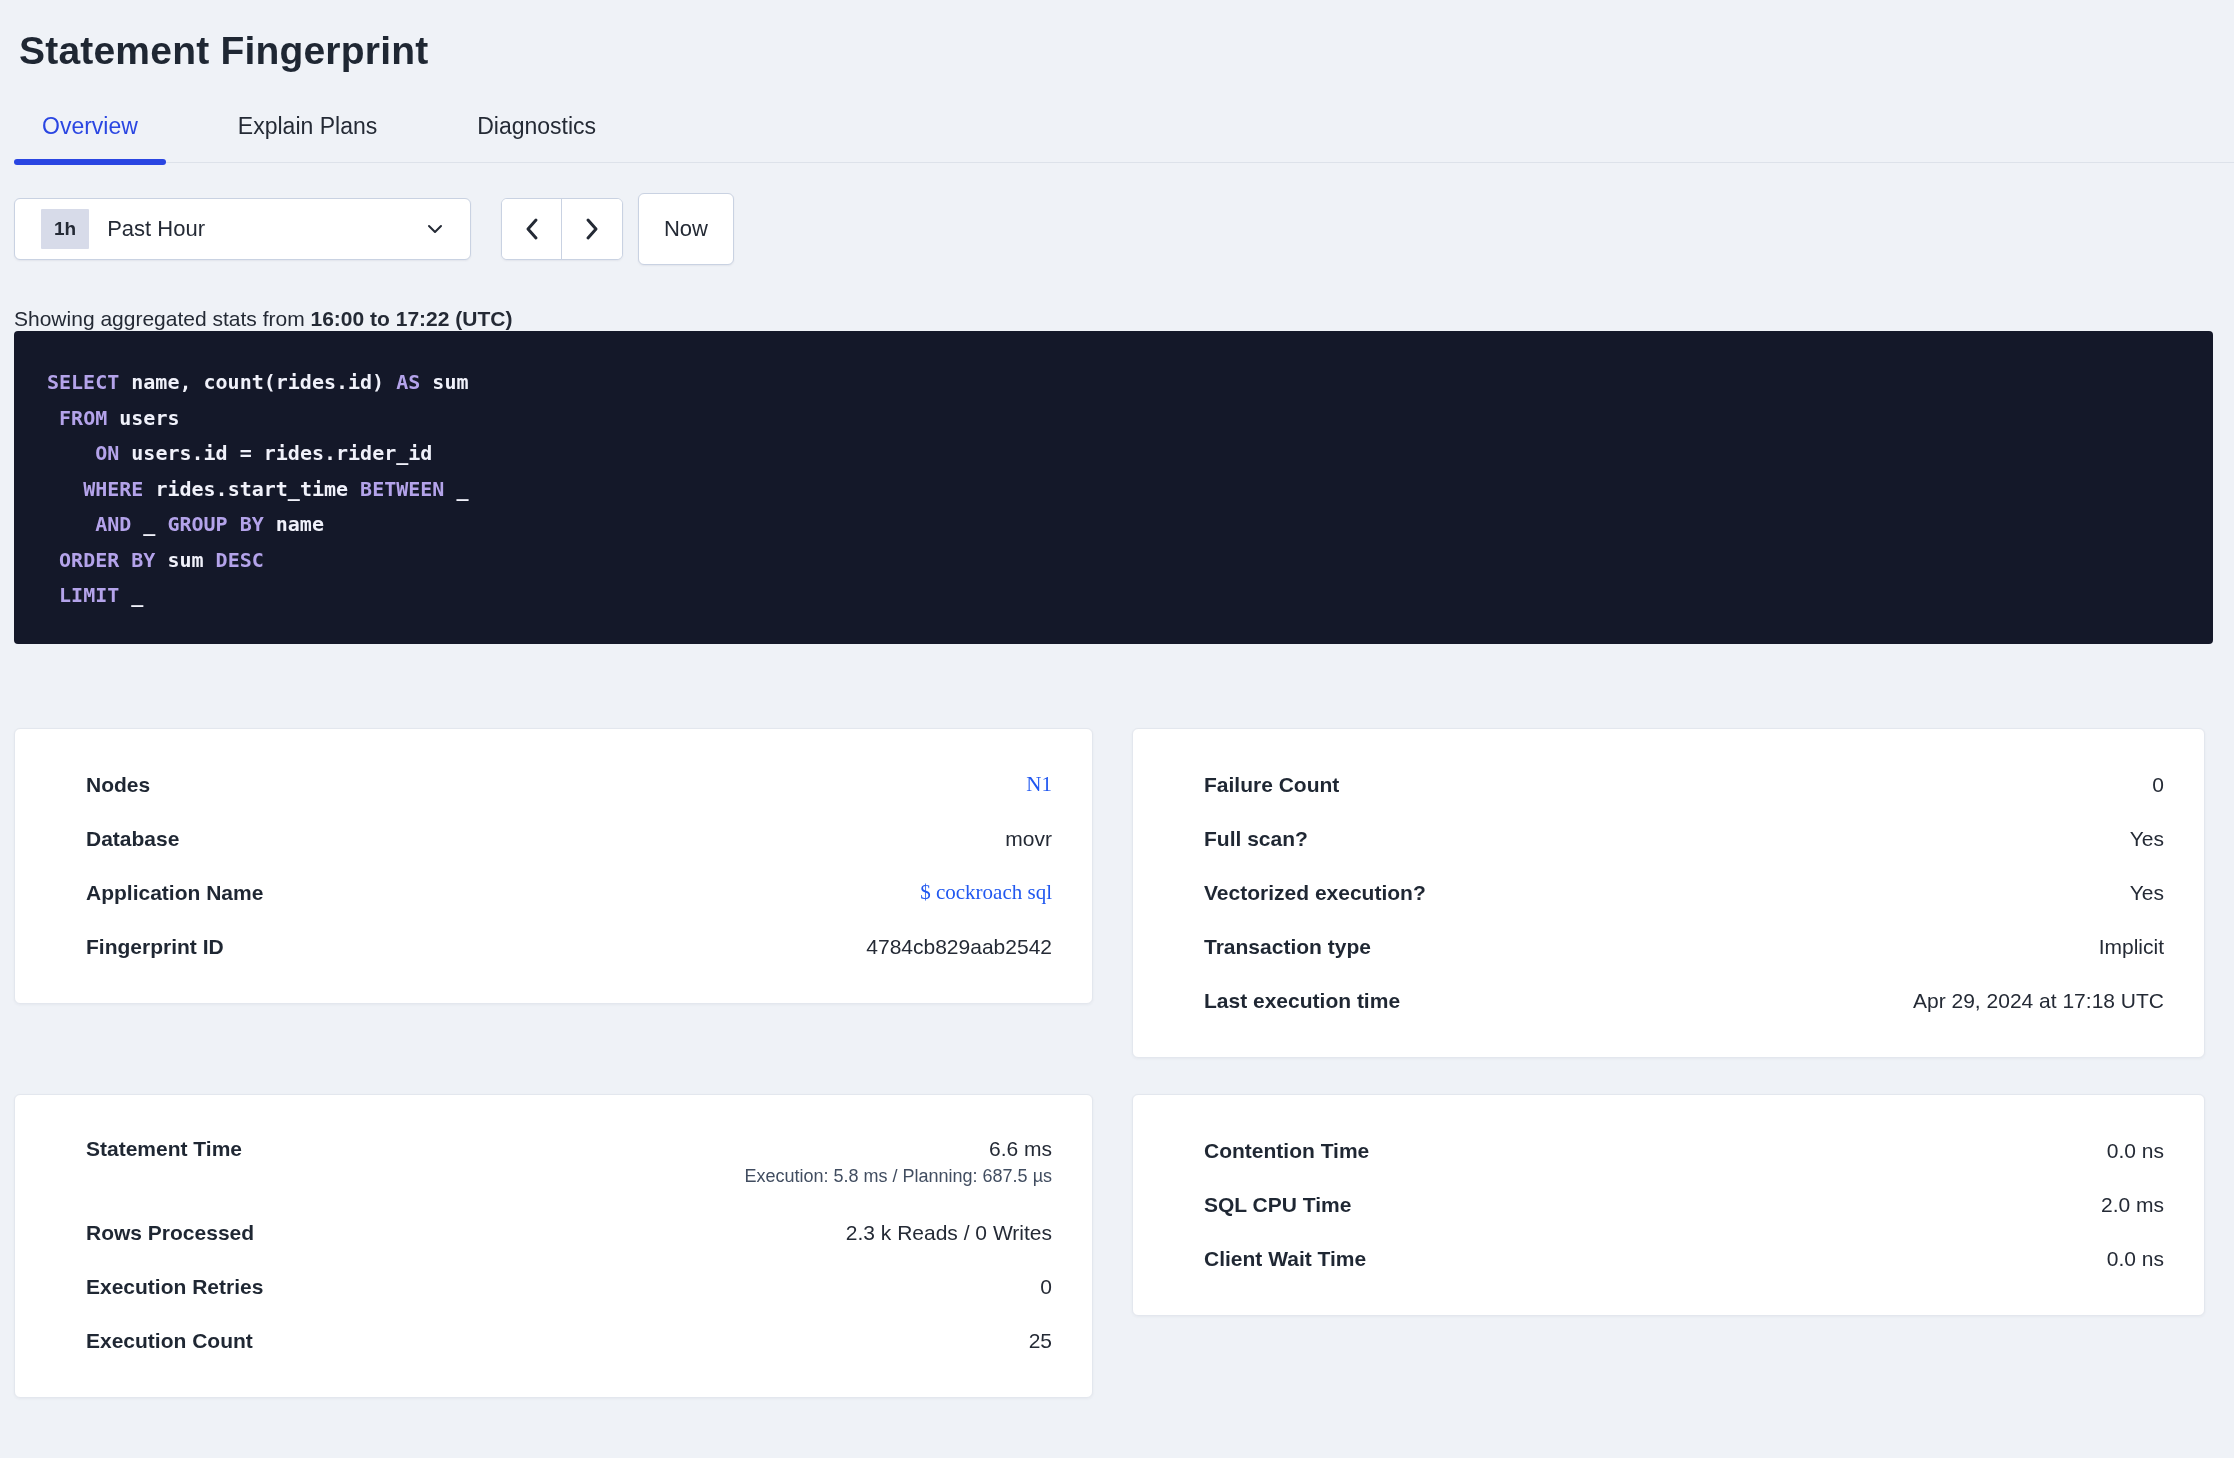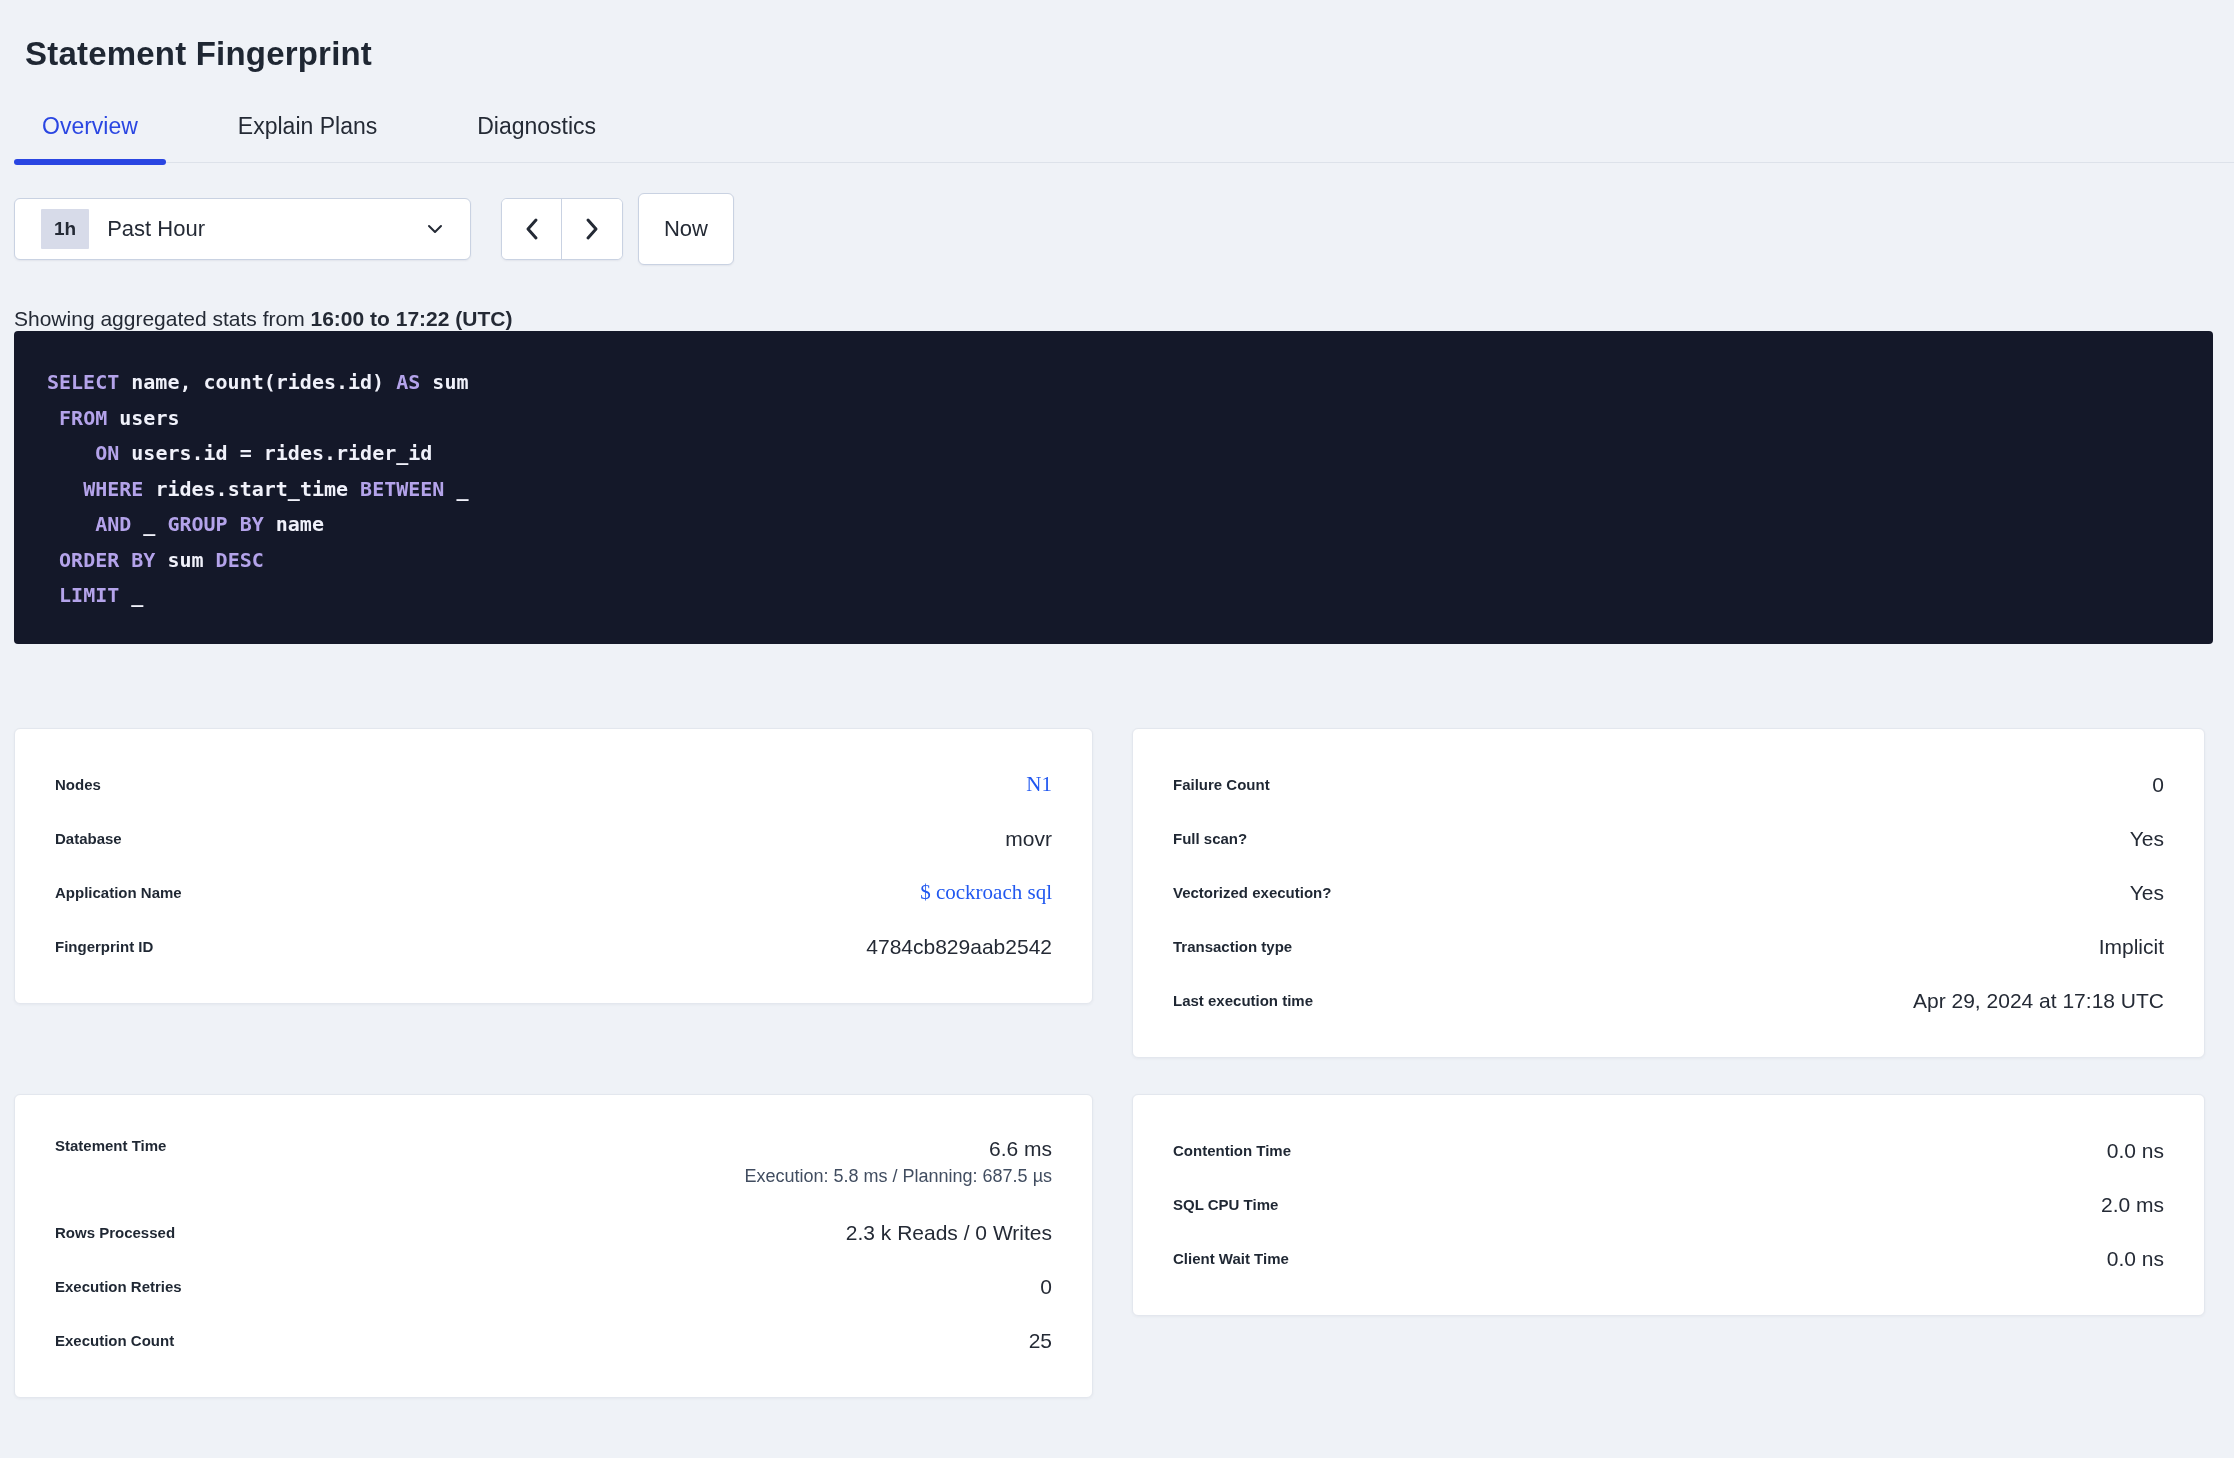--- a/index.html
+++ b/index.html
@@ -6,21 +6,21 @@
   html,body { margin:0; padding:0; }
   body {
     width:2234px; height:1458px;
     background:#eff2f7;
     font-family:"Liberation Sans", sans-serif;
     color:#242a35;
     overflow:hidden;
   }
   .page { padding:24px 0 0 14px; }
 
-  h1.page-title { font-size:33px; font-weight:700; margin:11px; color:#1f2733; letter-spacing:.2px; }
+  h1.page-title { font-size:39px; font-weight:700; margin:5px; color:#1f2733; letter-spacing:.2px; }
 
   
   .tabs { display:flex; margin-top:40px; border-bottom:1px solid #dde2ea; }
   .tab { position:relative; font-size:23px; padding:0 28px 22px; margin-right:44px; color:#242a35; cursor:pointer; }
   .tab.active { color:#2a46e2; }
   .tab.active::after { content:''; position:absolute; left:0; right:0; bottom:-3px; height:6px; background:#2a46e2; border-radius:3px; }
 
   
   .time-row { display:flex; align-items:center; margin-top:30px; }
   .dropdown { width:457px; height:62px; background:#fff; border:1px solid #c9d2e2; border-radius:6px;
@@ -40,21 +40,21 @@
   
   .code-block { margin-right:21px; background:#141829; border-radius:4px; padding:34px 33px 30px 33px; }
   .sql-line { font-family:"DejaVu Sans Mono", monospace; font-size:20px; line-height:35.5px; white-space:pre; color:#f0f1fa; font-weight:700; }
   .sql-line .kw { color:#b4a3ea; }
 
   
   .cards { display:grid; grid-template-columns:1079px 1073px; gap:36px 39px; margin-top:84px; align-items:start; }
   .card { background:#fff; border:1px solid #e3e7ee; border-radius:6px; padding:29px 40px; box-shadow:0 1px 3px rgba(40,50,80,.05); }
   .card-row { display:flex; justify-content:space-between; align-items:center; min-height:54px; }
   .card-row.has-sub { align-items:flex-start; min-height:82px; padding-top:13px; }
-  .row-label { font-weight:700; font-size:15px; color:#1f2733; }
+  .row-label { font-weight:700; font-size:21px; color:#1f2733;margin-left:31px; }
   .row-right { display:flex; flex-direction:column; align-items:flex-end; }
   .row-value { font-size:21px; color:#242a35; }
   a.row-value.link { color:#2158f0; text-decoration:none; cursor:pointer;font-family:Liberation Serif, serif; }
   .row-sub { font-size:18px; color:#414d60; margin-top:5px; }
 </style>
 </head>
 <body>
 
 <div class="page">
 

